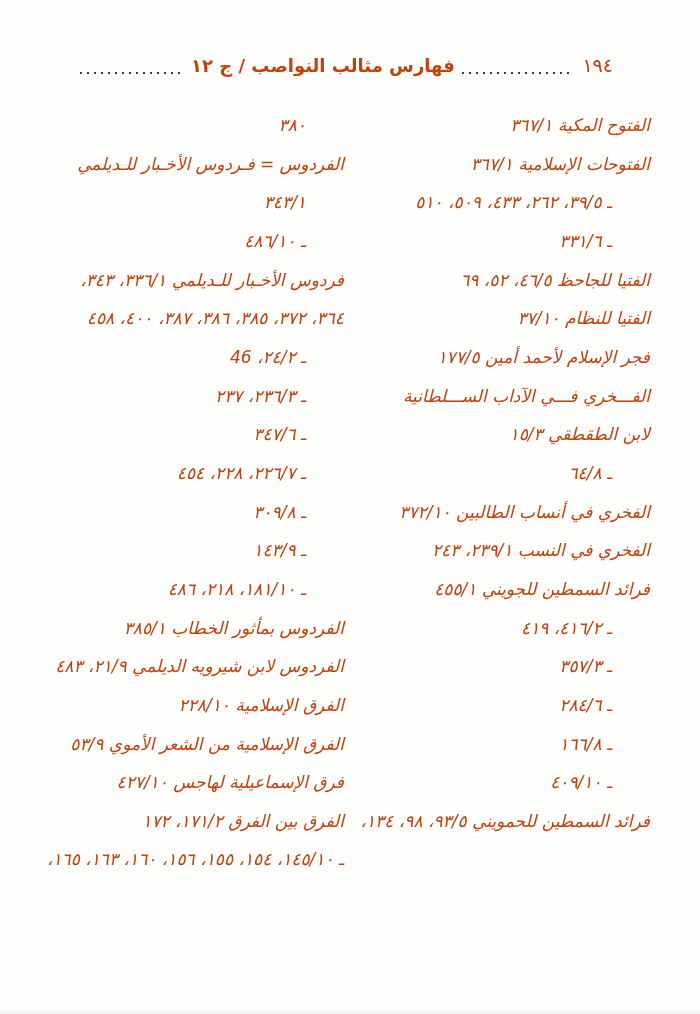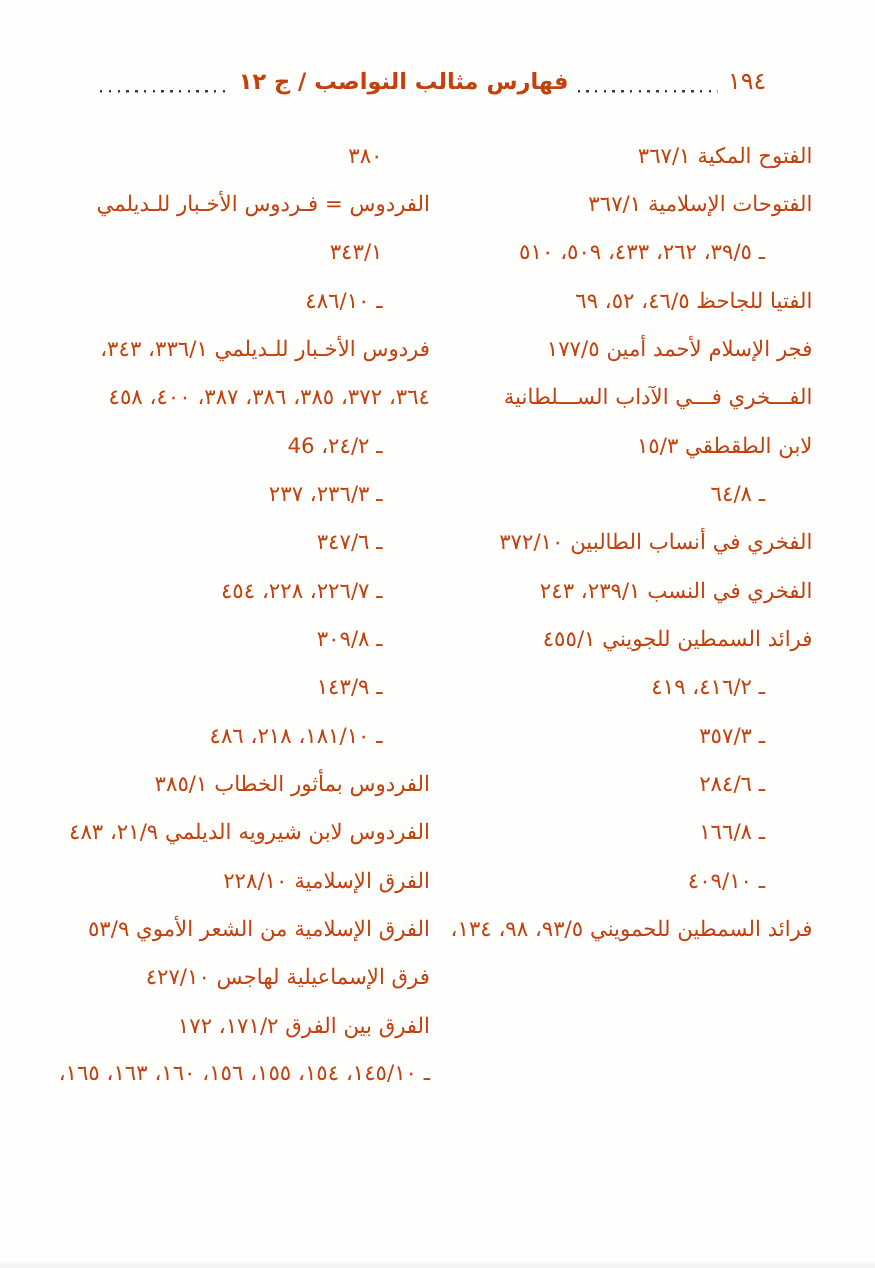--- a/index.html
+++ b/index.html
@@ -42,41 +42,43 @@
   
   .col{
     position:absolute;top:106px;
     direction:rtl;
     font-size:17px;
   }
   .col-right{right:50px;width:296px;}
   .col-left{right:356px;width:300px;}
   .row{
     height:38.66px;line-height:38.66px;
-    white-space:nowrap;text-align:right;
+    white-space:nowrap;text-align:right;font-style:italic;
   }
   .row.indent{padding-right:38px;}
 </style>
 </head>
 <body>
 
 <div class="page" style="background: rgb(254, 254, 253); color: #c2410c;">
 
   <div class="header">
     <span class="leader leader-left"></span>
     <span class="running-title">فهارس مثالب النواصب / ج ١٢</span>
     <span class="leader leader-mid"></span>
     <span class="page-number">١٩٤</span>
   </div>
 
   <div class="col col-right">
       <div class="row">الفتوح المكية ٣٦٧/١</div>
       <div class="row">الفتوحات الإسلامية ٣٦٧/١</div>
       <div class="row indent">ـ ٣٩/٥، ٢٦٢، ٤٣٣، ٥٠٩، ٥١٠</div>
+      <div class="row indent">ـ ٣٣١/٦</div>
       <div class="row">الفتيا للجاحظ ٤٦/٥، ٥٢، ٦٩</div>
+      <div class="row">الفتيا للنظام ٣٧/١٠</div>
       <div class="row">فجر الإسلام لأحمد أمين ١٧٧/٥</div>
       <div class="row">الفـــخري فـــي الآداب الســـلطانية</div>
       <div class="row">لابن الطقطقي ١٥/٣</div>
       <div class="row indent">ـ ٦٤/٨</div>
       <div class="row">الفخري في أنساب الطالبين ٣٧٢/١٠</div>
       <div class="row">الفخري في النسب ٢٣٩/١، ٢٤٣</div>
       <div class="row">فرائد السمطين للجويني ٤٥٥/١</div>
       <div class="row indent">ـ ٤١٦/٢، ٤١٩</div>
       <div class="row indent">ـ ٣٥٧/٣</div>
       <div class="row indent">ـ ٢٨٤/٦</div>

